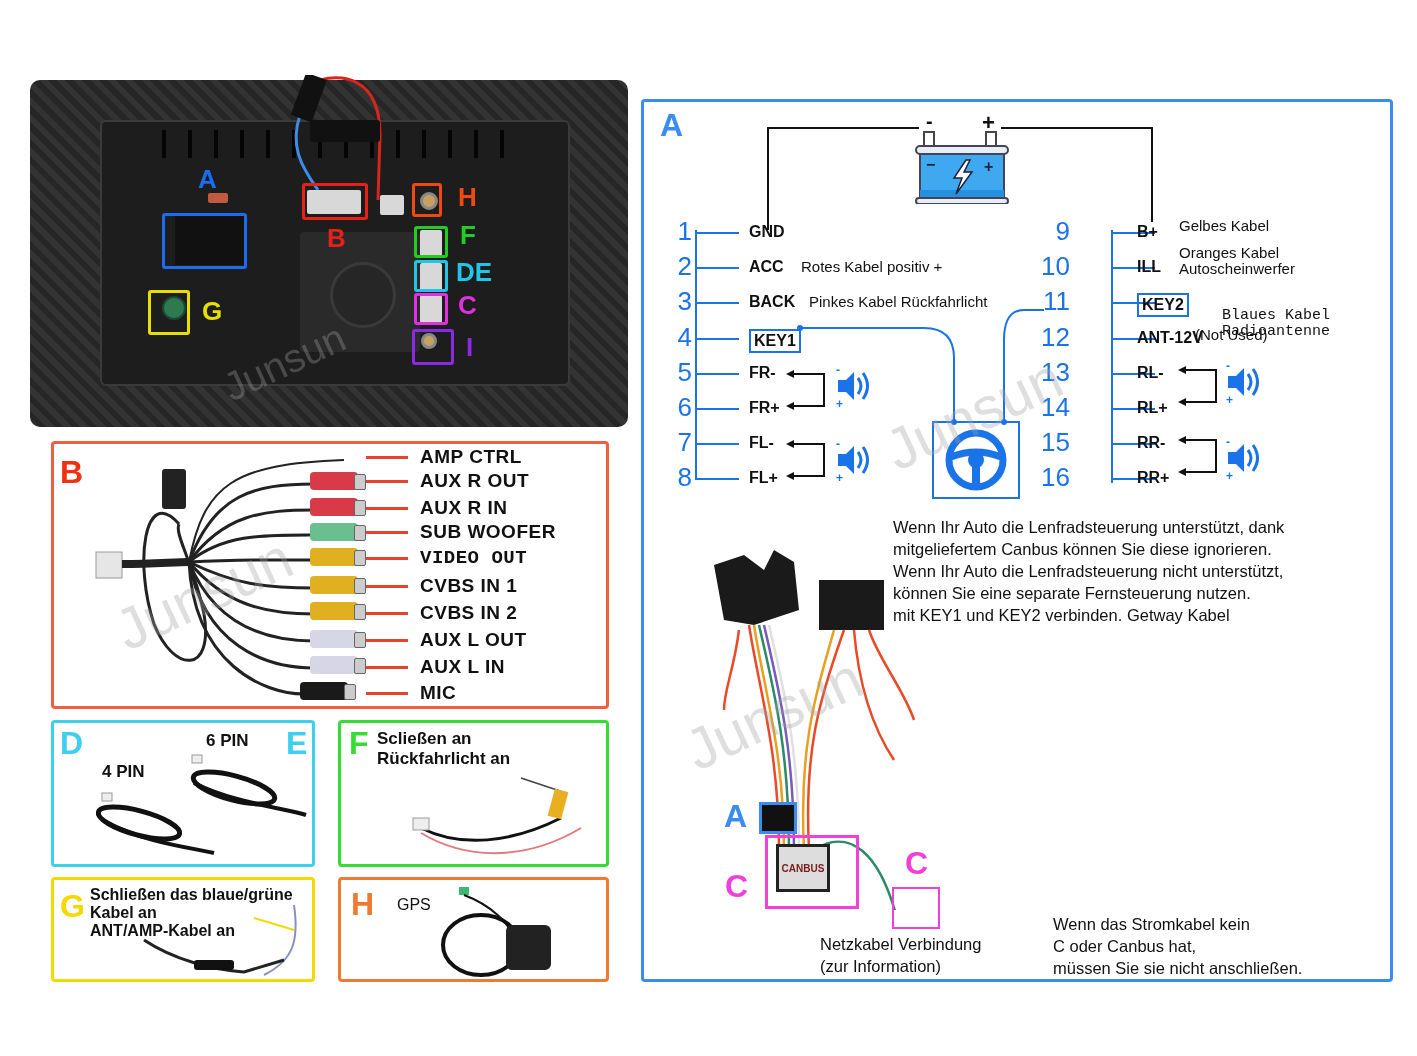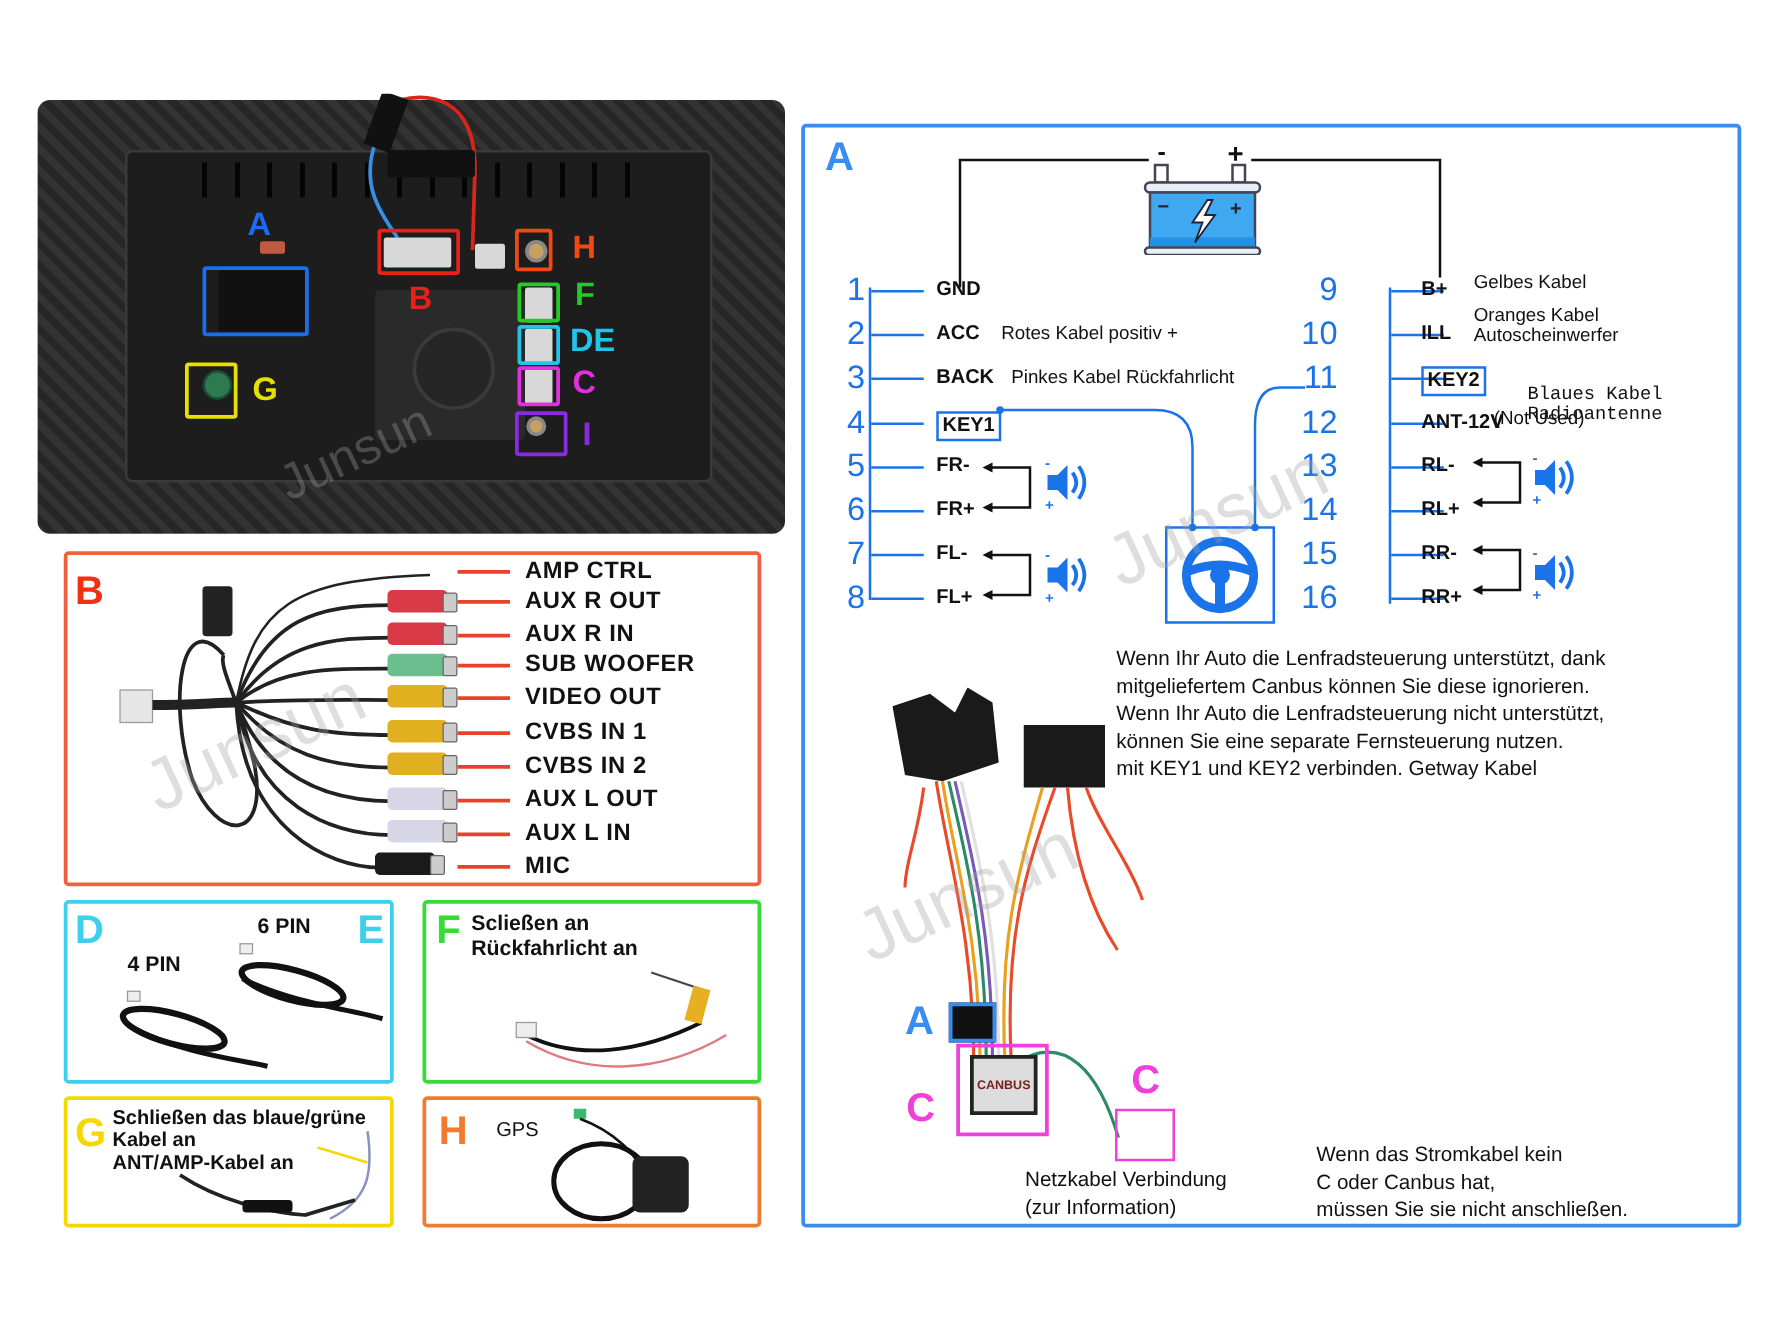--- a/index.html
+++ b/index.html
@@ -121,21 +121,21 @@
       <span class="b-label">AUX  R  OUT</span>
     </div>
   <div class="b-row" style="top:53px;">
       <div class="b-dash"></div>
       <span class="b-label">AUX  R  IN</span>
     </div>
   <div class="b-row" style="top:77px;">
       <div class="b-dash"></div>
       <span class="b-label">SUB  WOOFER</span>
     </div>
-  <div class="b-row" style="top:103px;">
+  <div class="b-row" style="top:103px;font-family:Liberation Mono, monospace;">
       <div class="b-dash"></div>
       <span class="b-label">VIDEO  OUT</span>
     </div>
   <div class="b-row" style="top:131px;">
       <div class="b-dash"></div>
       <span class="b-label">CVBS IN 1</span>
     </div>
   <div class="b-row" style="top:158px;">
       <div class="b-dash"></div>
       <span class="b-label">CVBS IN 2</span>
@@ -387,21 +387,21 @@
       <path d="M130 80 C 110 150, 95 200, 100 300" stroke="#e8a020"></path>
       <path d="M140 80 C 115 150, 100 200, 105 300" stroke="#e84a2a"></path>
       <path d="M150 80 C 155 140, 170 180, 190 210" stroke="#e84a2a"></path>
       <path d="M165 80 C 175 110, 200 140, 210 170" stroke="#e84a2a"></path>
       <path d="M110 300 C 140 280, 180 290, 200 400" stroke="#2a8a6a"></path>
       <path d="M35 80 C 30 120, 20 140, 20 160" stroke="#e84a2a"></path>
     </g>
   </svg>
   <div class="abs" style="left:115px;top:700px;width:38px;height:32px;border:3px solid #3b8cf0;background:#111;"></div>
   <div class="abs" style="left:80px;top:696px;font-size:32px;color:#3b8cf0;font-weight:bold;">A</div>
-  <div class="abs" style="left:121px;top:733px;width:74px;height:74px;border:3px solid #f040d8;">
+  <div class="abs" style="left:121px;top:733px;width:94px;height:74px;border:3px solid #f040d8;">
     <div style="position:absolute;left:8px;top:6px;width:54px;height:48px;background:#ddd;border:3px solid #222;display:flex;align-items:center;justify-content:center;font-size:10px;font-weight:bold;color:#7a2020;">CANBUS</div>
   </div>
   <div class="abs" style="left:81px;top:766px;font-size:32px;color:#f040d8;font-weight:bold;">C</div>
   <div class="abs" style="left:248px;top:785px;width:48px;height:42px;border:2px solid #f040d8;"></div>
   <div class="abs" style="left:261px;top:743px;font-size:32px;color:#f040d8;font-weight:bold;">C</div>
   <div class="abs" style="left:176px;top:831px;font-size:16.5px;line-height:22px;">
     <div>Netzkabel Verbindung</div>
     <div>(zur Information)</div>
   </div>
 

